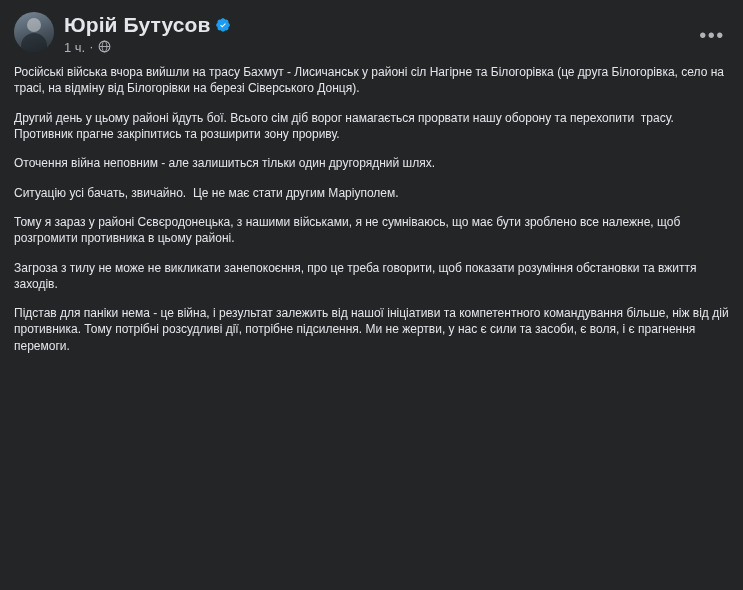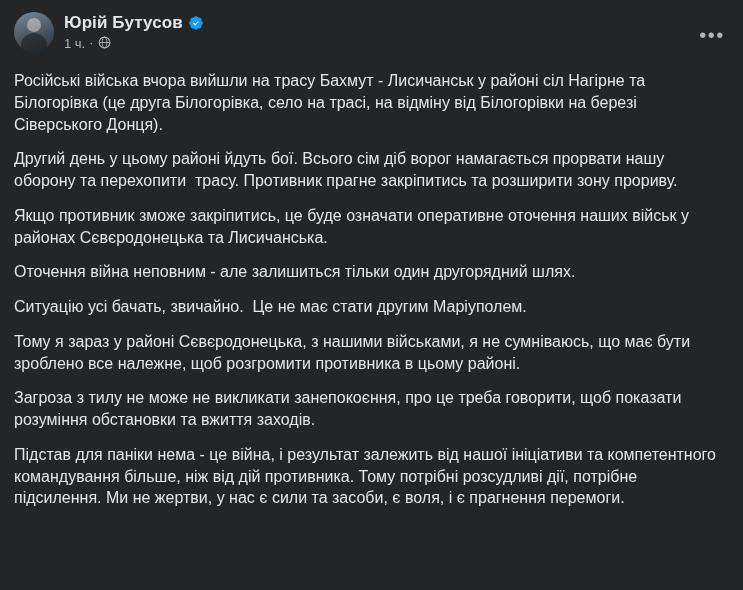--- a/index.html
+++ b/index.html
@@ -63,21 +63,21 @@
     display: flex;
     flex-direction: column;
     justify-content: center;
     padding-top: 1px;
   }
   .name-row {
     display: flex;
     align-items: center;
   }
   .author-name {
-    font-size: 17px;
+    font-size: 21px;
     font-weight: bold;
     color: #e4e6eb;
     letter-spacing: 0.1px;
   }
   .verified-badge {
     width: 16px;
     height: 16px;
     margin-left: 5px;
     flex: 0 0 auto;
     display: block;
@@ -110,22 +110,22 @@
     display: flex;
     align-items: center;
     justify-content: center;
     color: #b0b3b8;
     font-size: 20px;
     letter-spacing: 1.5px;
     line-height: 1;
     cursor: pointer;
   }
   .post-body {
-    margin-top: 10px;
-    font-size: 16px;
+    margin-top: 4px;
+    font-size: 12px;
     line-height: 1.36;
     color: #e4e6eb;
   }
   .post-body p {
     margin: 0 0 13px 0;
     white-space: pre-wrap;
   }
   .post-body p:last-child {
     margin-bottom: 0;
   }
@@ -156,21 +156,20 @@
         </svg>
       </div>
     </div>
 
     <div class="more-btn">•••</div>
   </div>
 
   <div class="post-body">
     <p>Російські війська вчора вийшли на трасу Бахмут - Лисичанськ у районі сіл Нагірне та Білогорівка (це друга Білогорівка, село на трасі, на відміну від Білогорівки на березі Сіверського Донця).</p>
     <p>Другий день у цьому районі йдуть бої. Всього сім діб ворог намагається прорвати нашу оборону та перехопити  трасу. Противник прагне закріпитись та розширити зону прориву.</p>
-    <p>Якщо противник зможе закріпитись, це буде означати оперативне оточення наших військ у районах Сєвєродонецька та Лисичанська.</p>
     <p>Оточення війна неповним - але залишиться тільки один другорядний шлях.</p>
     <p>Ситуацію усі бачать, звичайно.  Це не має стати другим Маріуполем.</p>
     <p>Тому я зараз у районі Сєвєродонецька, з нашими військами, я не сумніваюсь, що має бути зроблено все належне, щоб розгромити противника в цьому районі.</p>
     <p>Загроза з тилу не може не викликати занепокоєння, про це треба говорити, щоб показати розуміння обстановки та вжиття заходів.</p>
     <p>Підстав для паніки нема - це війна, і результат залежить від нашої ініціативи та компетентного командування більше, ніж від дій противника. Тому потрібні розсудливі дії, потрібне підсилення. Ми не жертви, у нас є сили та засоби, є воля, і є прагнення перемоги.</p>
   </div>
 
 </div>
 
 </body></html>

